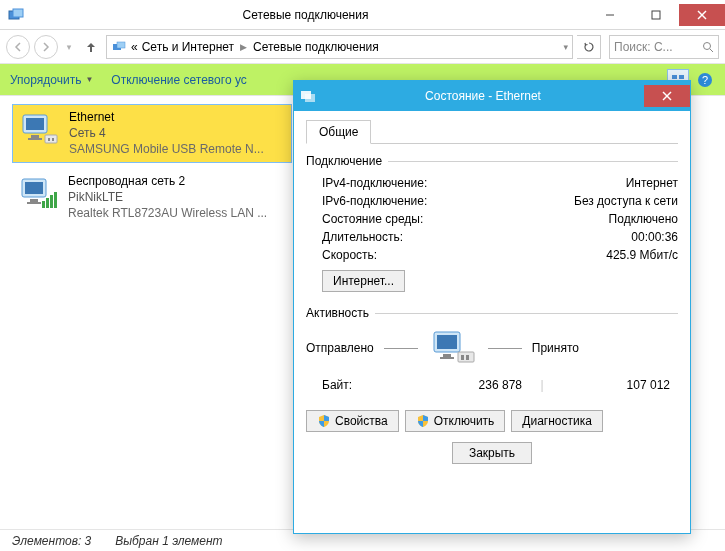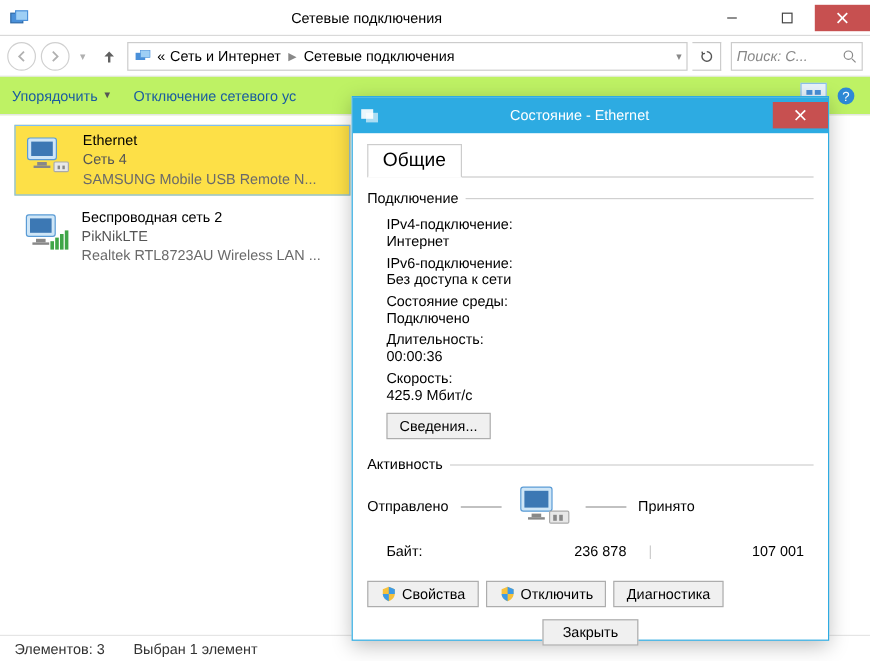--- a/index.html
+++ b/index.html
@@ -14,54 +14,54 @@
 .win-btn.close { background: #c75050; color: #fff; width: 46px; height: 22px; }
 
 
 .navbar { height: 34px; display: flex; align-items: center; padding: 0 6px; gap: 4px; border-bottom: 1px solid #e5e5e5; }
 .nav-arrow { width: 24px; height: 24px; border: 1px solid #d0d0d0; border-radius: 50%; display: flex; align-items: center; justify-content: center; color: #b0b0b0; font-size: 11px; }
 .nav-drop { width: 14px; color: #b0b0b0; text-align: center; font-size: 9px; }
 .nav-up { width: 22px; height: 22px; display:flex; align-items:center; justify-content:center; color:#606060; }
 .addr { flex: 1; height: 24px; border: 1px solid #ccc; display: flex; align-items: center; padding: 0 4px; gap: 4px; font-size: 12px; }
 .addr .sep { color: #888; font-size: 9px; padding: 0 2px; }
 .addr-refresh { width: 24px; height: 24px; border: 1px solid #ccc; border-left: none; display:flex; align-items:center; justify-content:center; color:#555; }
-.searchbox { width: 110px; height: 24px; border: 1px solid #ccc; margin-left: 4px; display:flex; align-items:center; padding:0 4px; color:#888; gap:4px;font-style:italic; }
+.searchbox { width: 110px; height: 24px; border: 1px solid #ccc; margin-left: 4px; display:flex; align-items:center; padding:0 4px; color:#888; gap:4px; }
 
 
 .toolbar { height: 32px; background: #bef264; border-bottom: 1px solid #e5e5e5; display: flex; align-items: center; padding: 0 10px; gap: 18px; }
 .toolbar-item { color: #1a5ca0; font-size: 12px; display:flex; align-items:center; gap:4px; }
 .toolbar-spacer { flex:1; }
 .toolbar-icons { display:flex; gap:6px; align-items:center; }
 .tb-ico { width: 22px; height:22px; border:1px solid #ccc; display:flex; align-items:center; justify-content:center; font-size:11px; }
 
 
 .content { position:absolute; top:96px; left:0; right:0; bottom:22px; padding: 8px 12px; }
 .conn-item { display:flex; gap:8px; padding:4px 6px; width: 280px; margin-bottom:6px; }
 .conn-item.selected { background:#fde047; border:1px solid #7dbef7; }
 .conn-icon { width:42px; height:40px; display:flex; align-items:center; justify-content:center; }
 .conn-text { display:flex; flex-direction:column; line-height:1.35; min-width:0; }
 .conn-name { color:#000; }
 .conn-sub { color:#555; }
 .conn-adapter { color:#6a6a6a; white-space:nowrap; overflow:hidden; text-overflow:ellipsis; max-width:210px; }
 
 
-.statusbar { position:absolute; bottom:0; left:0; right:0; height:22px; border-top:1px solid #e5e5e5; display:flex; align-items:center; padding:0 12px; gap:24px; font-size:12px; color:#333; }
+.statusbar { position:absolute; bottom:0; left:0; right:0; height:22px; border-top:1px solid #e5e5e5; display:flex; align-items:center; padding:0 12px; gap:24px; font-size:12px; color:#333;font-style:italic; }
 
 
 .dialog { position:absolute; left:293px; top:80px; width:398px; height:454px; border:1px solid #2dabe2; background:#fff; box-shadow:0 4px 16px rgba(0,0,0,0.25); }
 .dlg-titlebar { height:30px; background:#2dabe2; display:flex; align-items:center; color:#fff; }
 .dlg-ico { width:16px; height:16px; margin:0 6px; }
 .dlg-title { flex:1; text-align:center; font-size:12px; color:#fff; }
 .dlg-close { width:46px; height:22px; background:#c75050; color:#fff; display:flex; align-items:center; justify-content:center; margin-right:0; }
 .dlg-body { padding:8px 12px 10px 12px; }
 .tabstrip { display:flex; border-bottom:1px solid #ccc; margin-bottom:10px; }
-.tab { padding:4px 12px; border:1px solid #ccc; border-bottom:1px solid #fff; background:#fff; position:relative; top:1px; font-size:16px; }
+.tab { padding:4px 12px; border:1px solid #ccc; border-bottom:1px solid #fff; background:#fff; position:relative; top:1px; font-size:12px; }
 .group-label { font-size:12px; color:#000; display:flex; align-items:center; gap:6px; margin-bottom:6px; }
 .group-label .line { flex:1; height:1px; background:#d0d0d0; }
-.kv { display:flex; justify-content:space-between; padding:2px 0 2px 16px; font-size:12px;flex-direction:column; }
+.kv { display:flex; justify-content:space-between; padding:2px 0 2px 16px; font-size:12px; }
 .dlg-btn { border:1px solid #adadad; background:#f0f0f0; padding:3px 10px; font-size:12px; display:inline-flex; align-items:center; gap:4px; }
 .details-row { padding:6px 0 2px 16px; }
 .activity { margin-top:12px; }
 .act-row { display:flex; align-items:center; gap:10px; margin:8px 0 6px 0; }
 .act-dash { width:34px; height:1px; background:#999; }
 .act-icon { width:50px; height:40px; }
 .bytes-row { display:flex; padding:4px 0 4px 16px; align-items:center; }
 .bytes-row .lab { width:100px; }
 .bytes-row .v1 { width:100px; text-align:right; }
 .bytes-row .mid { width:40px; text-align:center; color:#ccc; }
@@ -263,21 +263,21 @@
       </div>
     <div class="kv">
         <span>Длительность:</span>
         <span>00:00:36</span>
       </div>
     <div class="kv">
         <span>Скорость:</span>
         <span>425.9 Мбит/с</span>
       </div>
     <div class="details-row">
-      <button class="dlg-btn">Сведения...</button>
+      <button class="dlg-btn">Интернет...</button>
     </div>
 
     <div class="activity">
       <div class="group-label">
         <span>Активность</span>
         <span class="line"></span>
       </div>
       <div class="act-row">
         <span>Отправлено</span>
         <span class="act-dash"></span>
@@ -292,21 +292,21 @@
               <rect x="38" y="27" width="3" height="5" fill="#888"></rect>
             </svg>
         </span>
         <span class="act-dash"></span>
         <span>Принято</span>
       </div>
       <div class="bytes-row">
         <span class="lab">Байт:</span>
         <span class="v1">236 878</span>
         <span class="mid">|</span>
-        <span class="v2">107 001</span>
+        <span class="v2">107 012</span>
       </div>
     </div>
 
     <div class="btn-row">
       <button class="dlg-btn">
         <span class="shield">
           <svg width="14" height="14" viewBox="0 0 14 14">
               <path d="M7 1 L12 3 L12 7 C12 10 9 12.5 7 13 C5 12.5 2 10 2 7 L2 3 Z" fill="#f7c13b"></path>
               <path d="M7 1 L12 3 L12 7 L7 7 Z" fill="#3c9be8"></path>
               <path d="M7 7 L7 13 C5 12.5 2 10 2 7 Z" fill="#3c9be8"></path>

